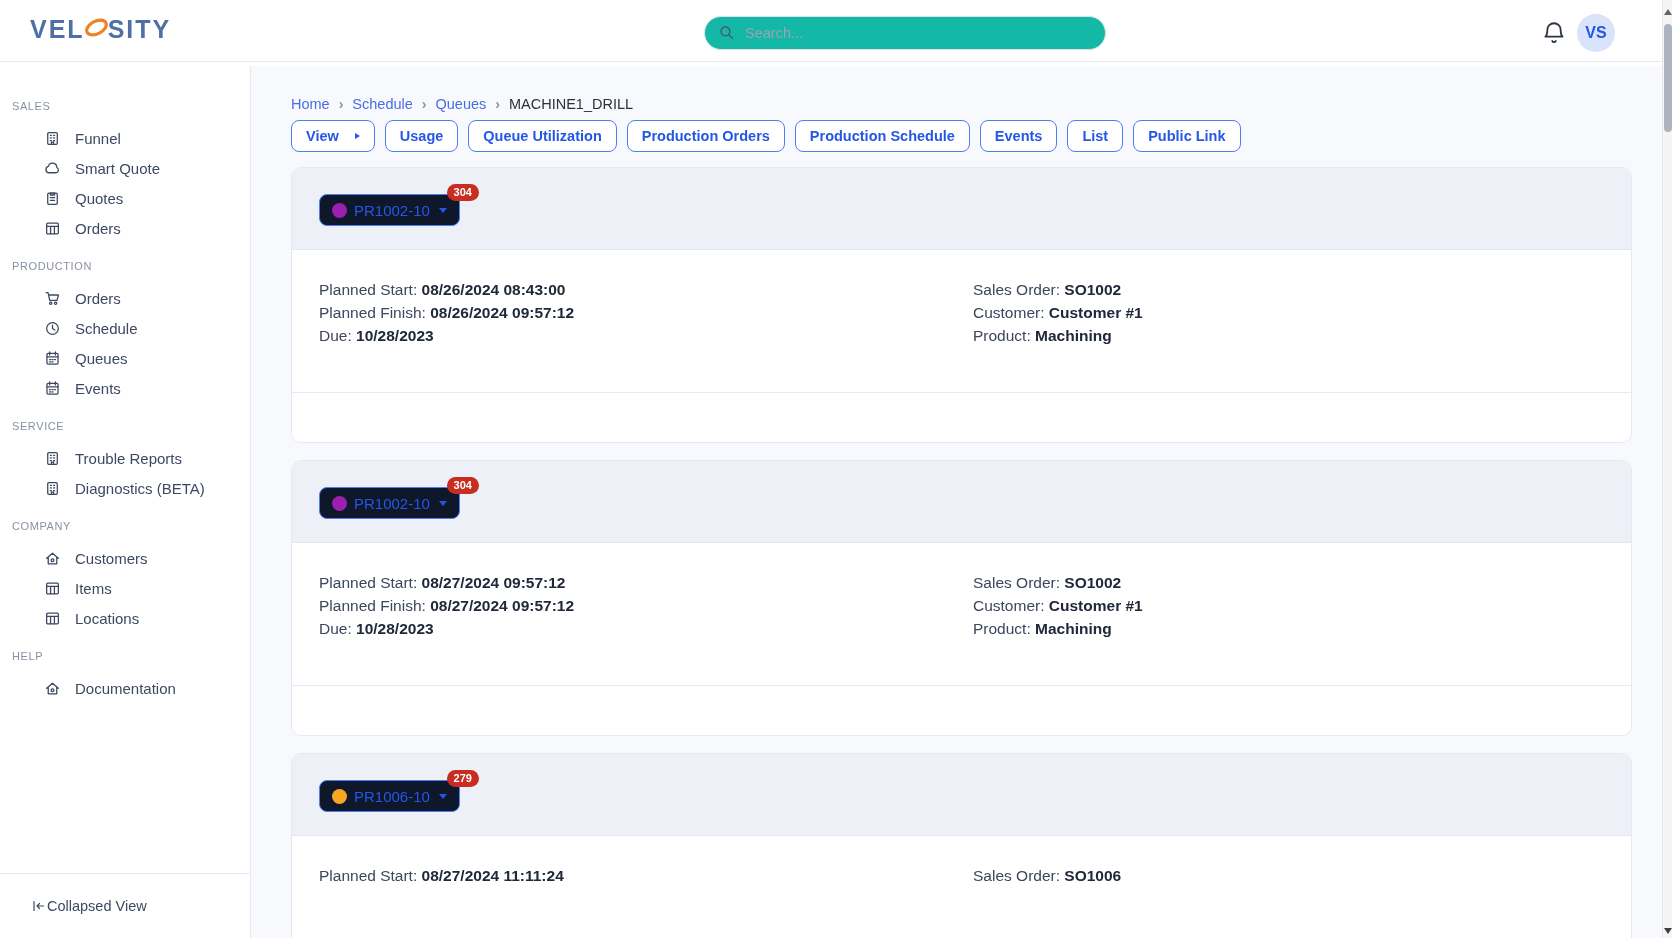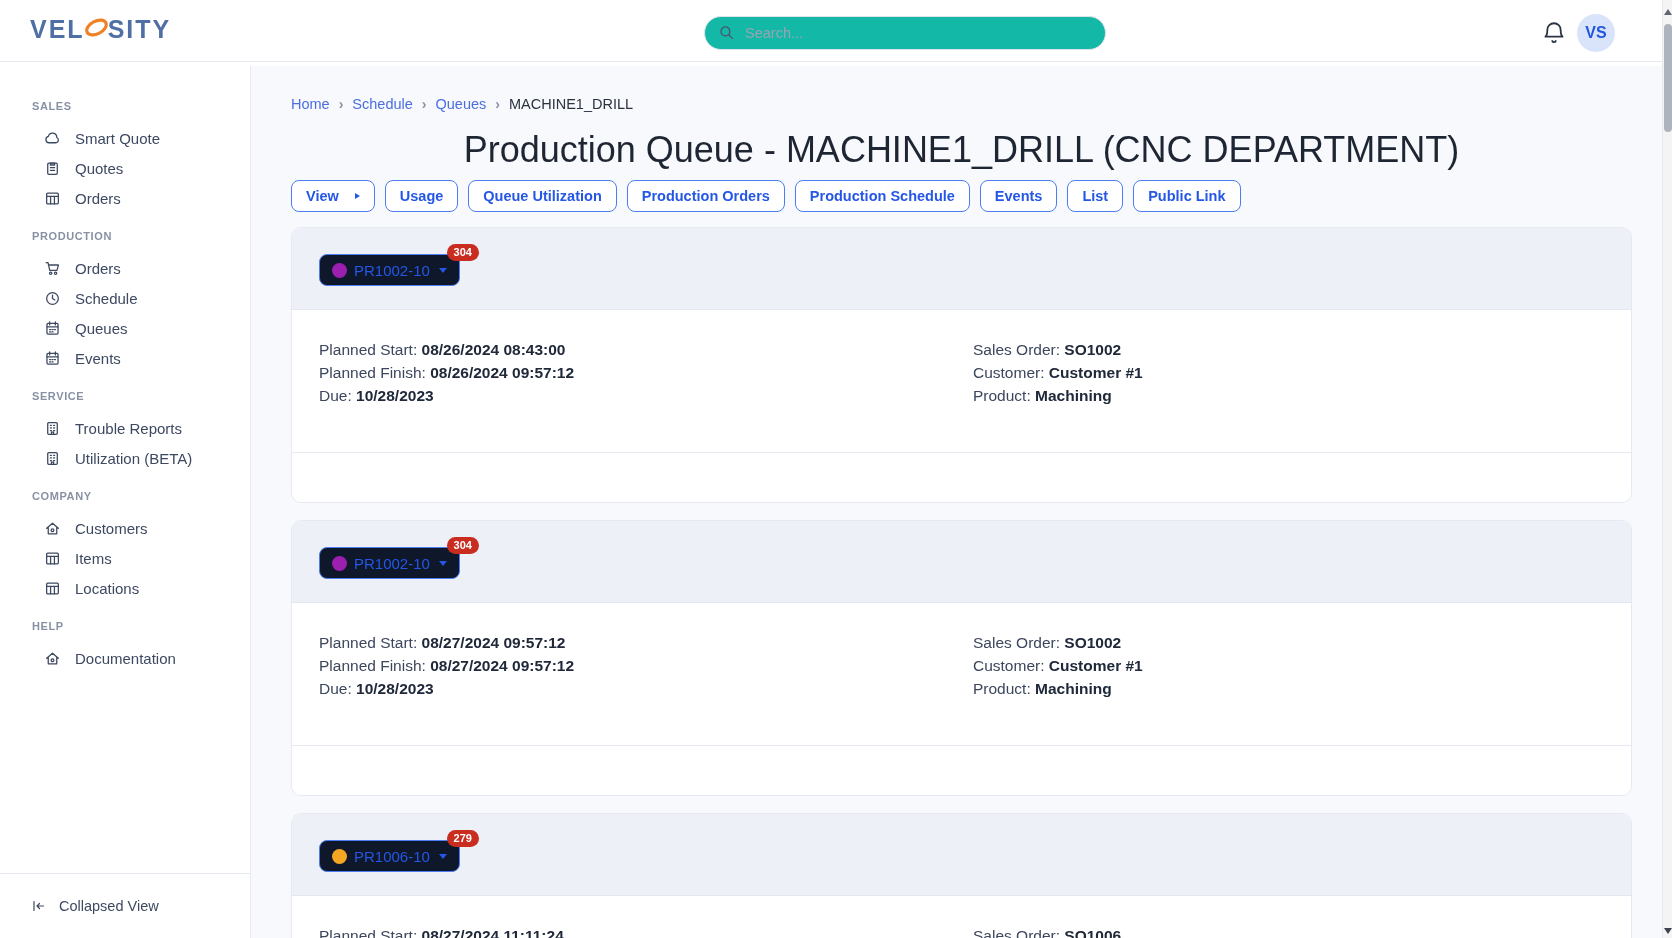--- a/index.html
+++ b/index.html
@@ -22,28 +22,28 @@
     background:transparent; color:#2b3444; cursor:pointer; }
   .avatar { position:absolute; left:1577px; top:14px; width:38px; height:38px; border-radius:50%;
     background:#d9e4fb; color:#2257e0; font-weight:bold; font-size:16px; display:flex;
     align-items:center; justify-content:center; cursor:pointer; }
 
   
   .sidebar { position:absolute; left:0; top:66px; width:251px; height:872px; background:#fff;
     border-right:1px solid #e7eaf0; z-index:4; }
   .sb-sections { padding-top:34px; }
   .sb-section { margin-bottom:17px; }
-  .sb-head { padding-left:32px; font-size:11px; font-weight:bold; letter-spacing:.6px;
+  .sb-head { padding-left:12px; font-size:11px; font-weight:normal; letter-spacing:.6px;
     color:#8891a4; text-transform:uppercase; height:23px; }
   .sb-item { display:flex; align-items:center; gap:14px; height:30px; padding-left:44px;
     cursor:pointer; }
   .sb-icon { width:17px; height:17px; flex:0 0 17px; color:#3d4961; }
   .sb-label { font-size:15px; color:#3d4961; white-space:nowrap; }
   .sb-foot { position:absolute; left:0; bottom:0; width:250px; height:65px;
-    border-top:1px solid #e7eaf0; display:flex; align-items:center; gap:12px;
+    border-top:1px solid #e7eaf0; display:flex; align-items:center; 
     padding-left:30px; cursor:pointer; }
   .sb-foot .sb-icon { width:16px; height:16px; }
   .sb-foot span.lbl { font-size:14.5px; color:#3d4961; }
 
   .icon svg { width:100%; height:100%; fill:none; stroke:currentColor; stroke-width:1.2;
     stroke-linecap:round; stroke-linejoin:round; display:block; }
 
   
   .main { position:absolute; left:251px; top:66px; width:1421px; height:872px;
     background:#f8f9fc; overflow:hidden; }
@@ -125,20 +125,29 @@
   <div class="avatar">VS</div>
 </header>
 
 <nav class="sidebar">
   <div class="sb-sections" id="sb-sections">
       <div class="sb-section">
         <div class="sb-head">SALES</div>
         <div class="sb-item">
           <span class="icon sb-icon">
             <svg viewBox="0 0 16 16">
+              <rect x="3.5" y="2.5" width="9" height="11" rx="1"></rect>
+              <path d="M6 5h1M9 5h1M6 7.5h1M9 7.5h1M6 10h1M9 10h1M7 13.5v-2h2v2"></path>
+            </svg>
+          </span>
+          <span class="sb-label">Funnel</span>
+        </div>
+        <div class="sb-item">
+          <span class="icon sb-icon">
+            <svg viewBox="0 0 16 16">
               <path d="M4.6 12a3 3 0 0 1-.5-5.9A4 4 0 0 1 12 7.1a2.6 2.6 0 0 1-.5 4.9z"></path>
             </svg>
           </span>
           <span class="sb-label">Smart Quote</span>
         </div>
         <div class="sb-item">
           <span class="icon sb-icon">
             <svg viewBox="0 0 16 16">
               <rect x="3.5" y="3" width="9" height="10.5" rx="1"></rect>
               <path d="M6 3h4v1.7H6zM6 7.2h4M6 9.7h4"></path>
@@ -207,21 +216,21 @@
           </span>
           <span class="sb-label">Trouble Reports</span>
         </div>
         <div class="sb-item">
           <span class="icon sb-icon">
             <svg viewBox="0 0 16 16">
               <rect x="3.5" y="2.5" width="9" height="11" rx="1"></rect>
               <path d="M6 5h1M9 5h1M6 7.5h1M9 7.5h1M6 10h1M9 10h1M7 13.5v-2h2v2"></path>
             </svg>
           </span>
-          <span class="sb-label">Utilization (BETA)</span>
+          <span class="sb-label">Diagnostics (BETA)</span>
         </div>
       </div>
       <div class="sb-section">
         <div class="sb-head">COMPANY</div>
         <div class="sb-item">
           <span class="icon sb-icon">
             <svg viewBox="0 0 16 16">
               <path d="M2.5 7.8 8 3l5.5 4.8M4 6.8V13h8V6.8"></path>
               <circle cx="8" cy="9.6" r="1.3"></circle>
             </svg>
@@ -273,21 +282,20 @@
 <main class="main">
   <div class="breadcrumb" id="breadcrumb">
       <span class="bc-link">Home</span>
       <span class="bc-sep">›</span>
       <span class="bc-link">Schedule</span>
       <span class="bc-sep">›</span>
       <span class="bc-link">Queues</span>
       <span class="bc-sep">›</span>
       <span class="bc-current">MACHINE1_DRILL</span>
     </div>
-  <h1 class="page-title">Production Queue - MACHINE1_DRILL (CNC DEPARTMENT)</h1>
   <div class="toolbar" id="toolbar">
       <button class="tb-btn">
         <span>View</span>
         <span class="caret-right"></span>
       </button>
       <button class="tb-btn">
         <span>Usage</span>
       </button>
       <button class="tb-btn">
         <span>Queue Utilization</span>

